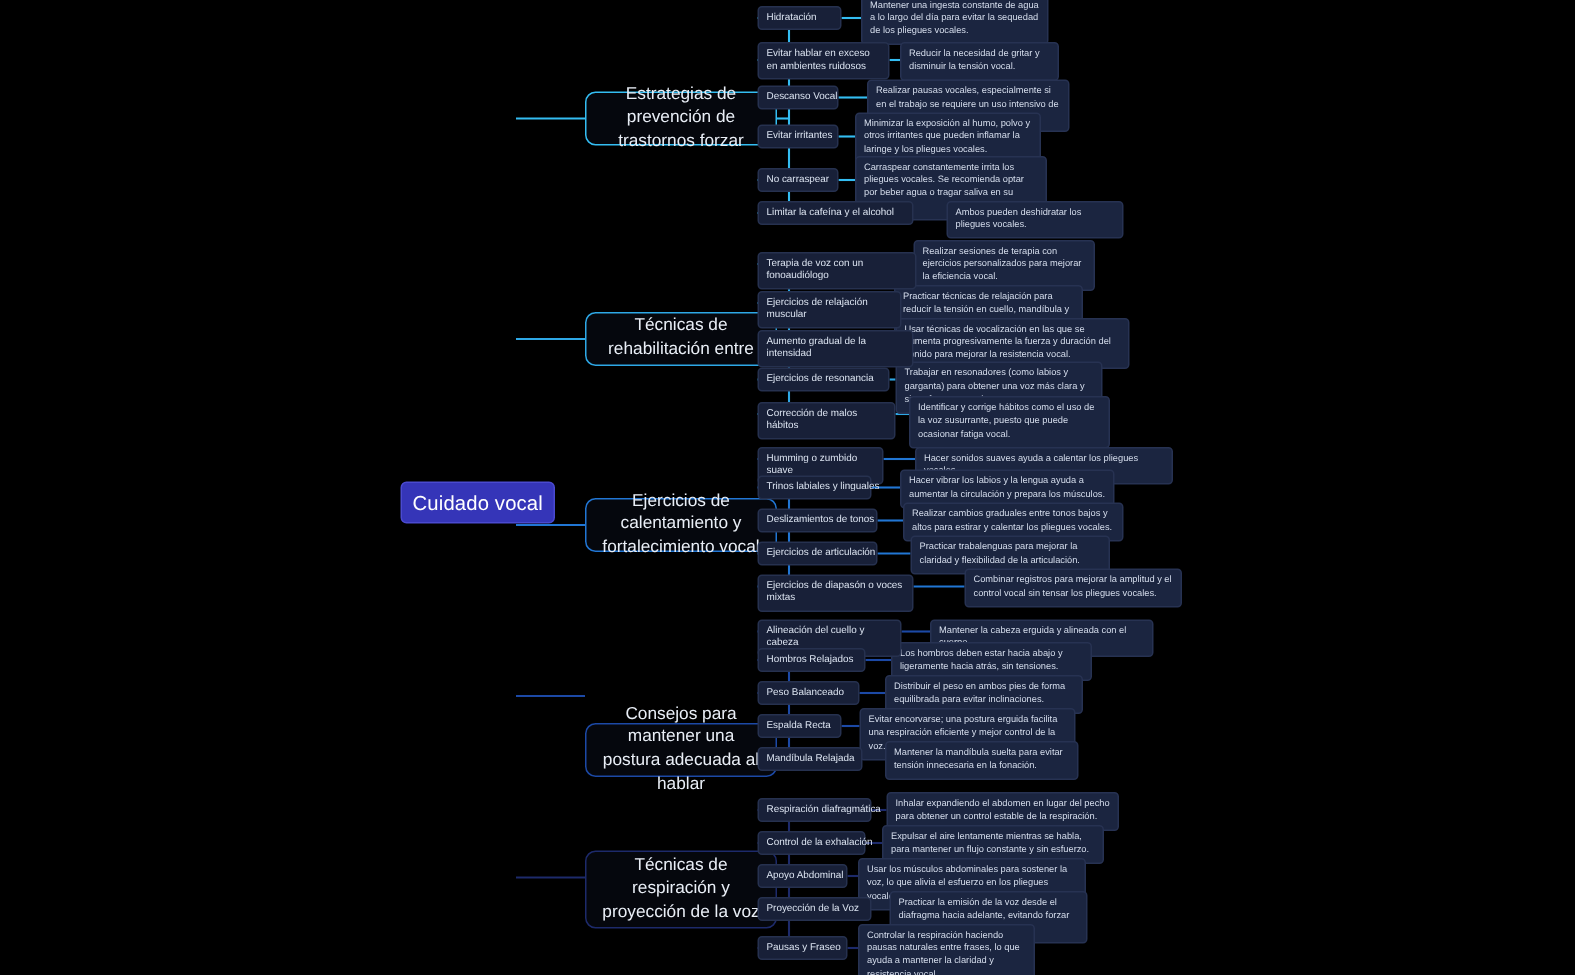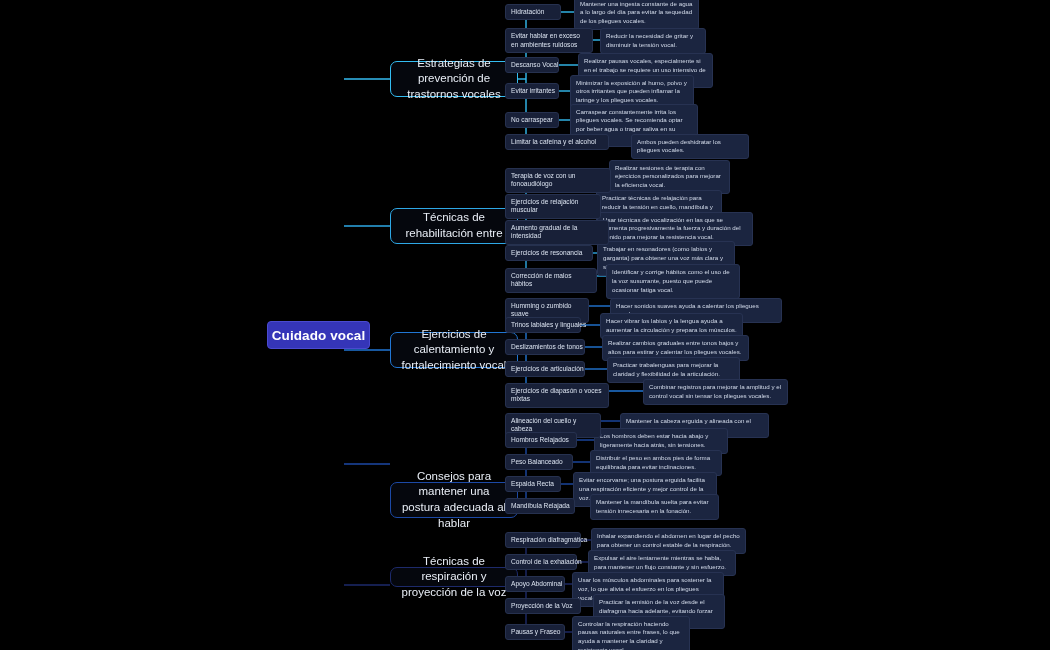--- a/index.html
+++ b/index.html
@@ -22,21 +22,21 @@
   .root-node {
     position: absolute;
     left: 267px; top: 321px;
     width: 103px; height: 28px;
     background: #3535b8;
     border: 1px solid #4a4ad0;
     border-radius: 4px;
     display: flex; align-items: center; justify-content: center;
     color: #ffffff;
     font-size: 13.5px;
-    font-weight: bold;
+    font-weight: normal;
     letter-spacing: .1px;
     z-index: 5;
   }
 
   
   .branch-node {
     position: absolute;
     background: #05070d;
     border: 1px solid #2bb3e8;
     border-radius: 7px;
@@ -166,21 +166,21 @@
         <path d="M 565 632 L 572 632" stroke="#1d2a6b" fill="none" stroke-width="1.4"></path>
       </g>
   </svg>
 
   <div class="root-node">
     <span>Cuidado vocal</span>
   </div>
 
   <div id="nodes">
       <div class="branch-node" style="left: 390px; top: 61px; width: 128px; height: 36px; border-color: rgb(52, 189, 242);">
-        <span>Estrategias de prevención de trastornos vocales</span>
+        <span>Estrategias de prevención de trastornos forzar</span>
       </div>
       <div class="sub-node" style="left: 505px; top: 3.5px; width: 56px;">
         <span>Hidratación</span>
       </div>
       <div class="leaf-node" style="left: 574px; top: -4.5px; width: 125px;">
         <span>Mantener una ingesta constante de agua a lo largo del día para evitar la sequedad de los pliegues vocales.</span>
       </div>
       <div class="sub-node" style="left: 505px; top: 28px; width: 88px; white-space: normal;">
         <span>Evitar hablar en exceso en ambientes ruidosos</span>
       </div>
@@ -303,21 +303,21 @@
       </div>
       <div class="leaf-node" style="left: 573px; top: 472px; width: 144px;">
         <span>Evitar encorvarse; una postura erguida facilita una respiración eficiente y mejor control de la voz.</span>
       </div>
       <div class="sub-node" style="left: 505px; top: 497.5px; width: 70px;">
         <span>Mandíbula Relajada</span>
       </div>
       <div class="leaf-node" style="left: 590px; top: 494px; width: 129px;">
         <span>Mantener la mandíbula suelta para evitar tensión innecesaria en la fonación.</span>
       </div>
-      <div class="branch-node" style="left: 390px; top: 567px; width: 128px; height: 20px; border-color: rgb(29, 42, 107);">
+      <div class="branch-node" style="left: 390px; top: 567px; width: 128px; height: 52px; border-color: rgb(29, 42, 107);">
         <span>Técnicas de respiración y proyección de la voz</span>
       </div>
       <div class="sub-node" style="left: 505px; top: 531.5px; width: 76px;">
         <span>Respiración diafragmática</span>
       </div>
       <div class="leaf-node" style="left: 591px; top: 528px; width: 155px;">
         <span>Inhalar expandiendo el abdomen en lugar del pecho para obtener un control estable de la respiración.</span>
       </div>
       <div class="sub-node" style="left: 505px; top: 553.5px; width: 72px;">
         <span>Control de la exhalación</span>

